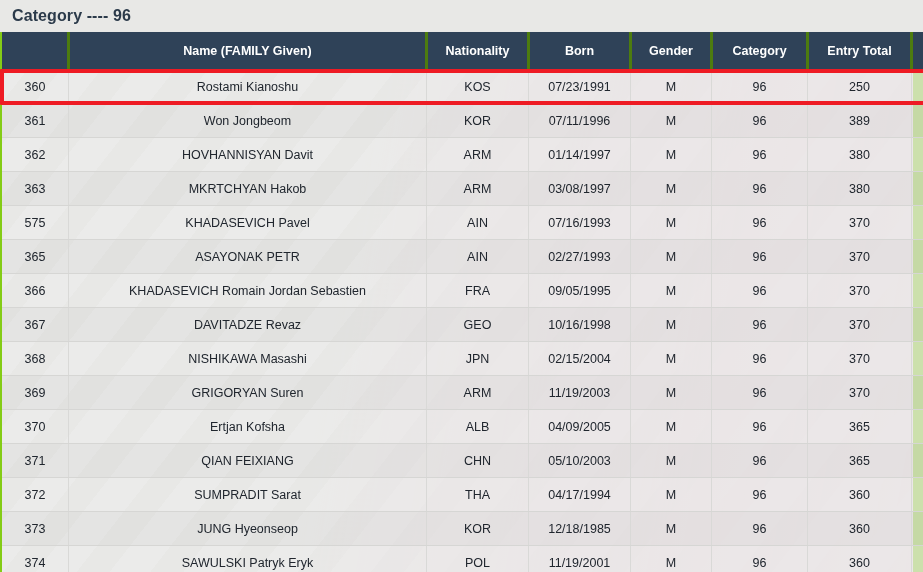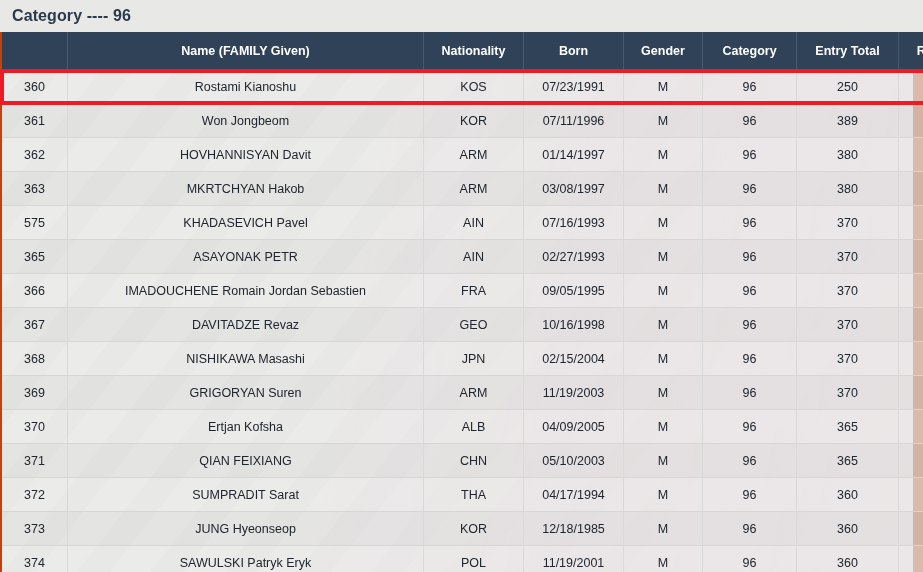--- a/index.html
+++ b/index.html
@@ -12,21 +12,21 @@
     overflow: hidden;
     background: #e6e6e4;
     font-family: "Liberation Sans", sans-serif;
     -webkit-font-smoothing: antialiased;
   }
 
   #page {
     position: relative;
     width: 923px;
     height: 572px;
-    background: #c2410c;
+    background: #84cc16;
     overflow: hidden;
   }
 
   
   .title-bar {
     height: 32px;
     padding: 5px 0 0 12px;
     box-sizing: border-box;
     background: #e8e8e6;
   }
@@ -81,21 +81,21 @@
 
   table.roster thead th {
     background: #2f4258;
     color: #ffffff;
     font-size: 12.5px;
     font-weight: bold;
     height: 38px;
     padding: 0 6px;
     text-align: center;
     border-right: 1px solid #47596d;
-    border-left: 1px solid #4d7c0f;
+    border-left: 3px solid #4d7c0f;
     white-space: nowrap;
   }
   table.roster thead th.col-rank { border-left: none; }
 
   table.roster tbody td {
     height: 33px;
     padding: 0 8px;
     border-bottom: 1px solid #d6d6d4;
     border-right: 1px solid #d9d9d7;
     white-space: nowrap;
@@ -217,21 +217,21 @@
             <td class="col-name">ASAYONAK PETR</td>
             <td class="col-nat">AIN</td>
             <td class="col-born">02/27/1993</td>
             <td class="col-gender">M</td>
             <td class="col-cat">96</td>
             <td class="col-entry">370</td>
             <td class="col-res">-</td>
           </tr>
           <tr class="even">
             <td class="col-rank">366</td>
-            <td class="col-name">IMADOUCHENE Romain Jordan Sebastien</td>
+            <td class="col-name">KHADASEVICH Romain Jordan Sebastien</td>
             <td class="col-nat">FRA</td>
             <td class="col-born">09/05/1995</td>
             <td class="col-gender">M</td>
             <td class="col-cat">96</td>
             <td class="col-entry">370</td>
             <td class="col-res">-</td>
           </tr>
           <tr class="odd">
             <td class="col-rank">367</td>
             <td class="col-name">DAVITADZE Revaz</td>

